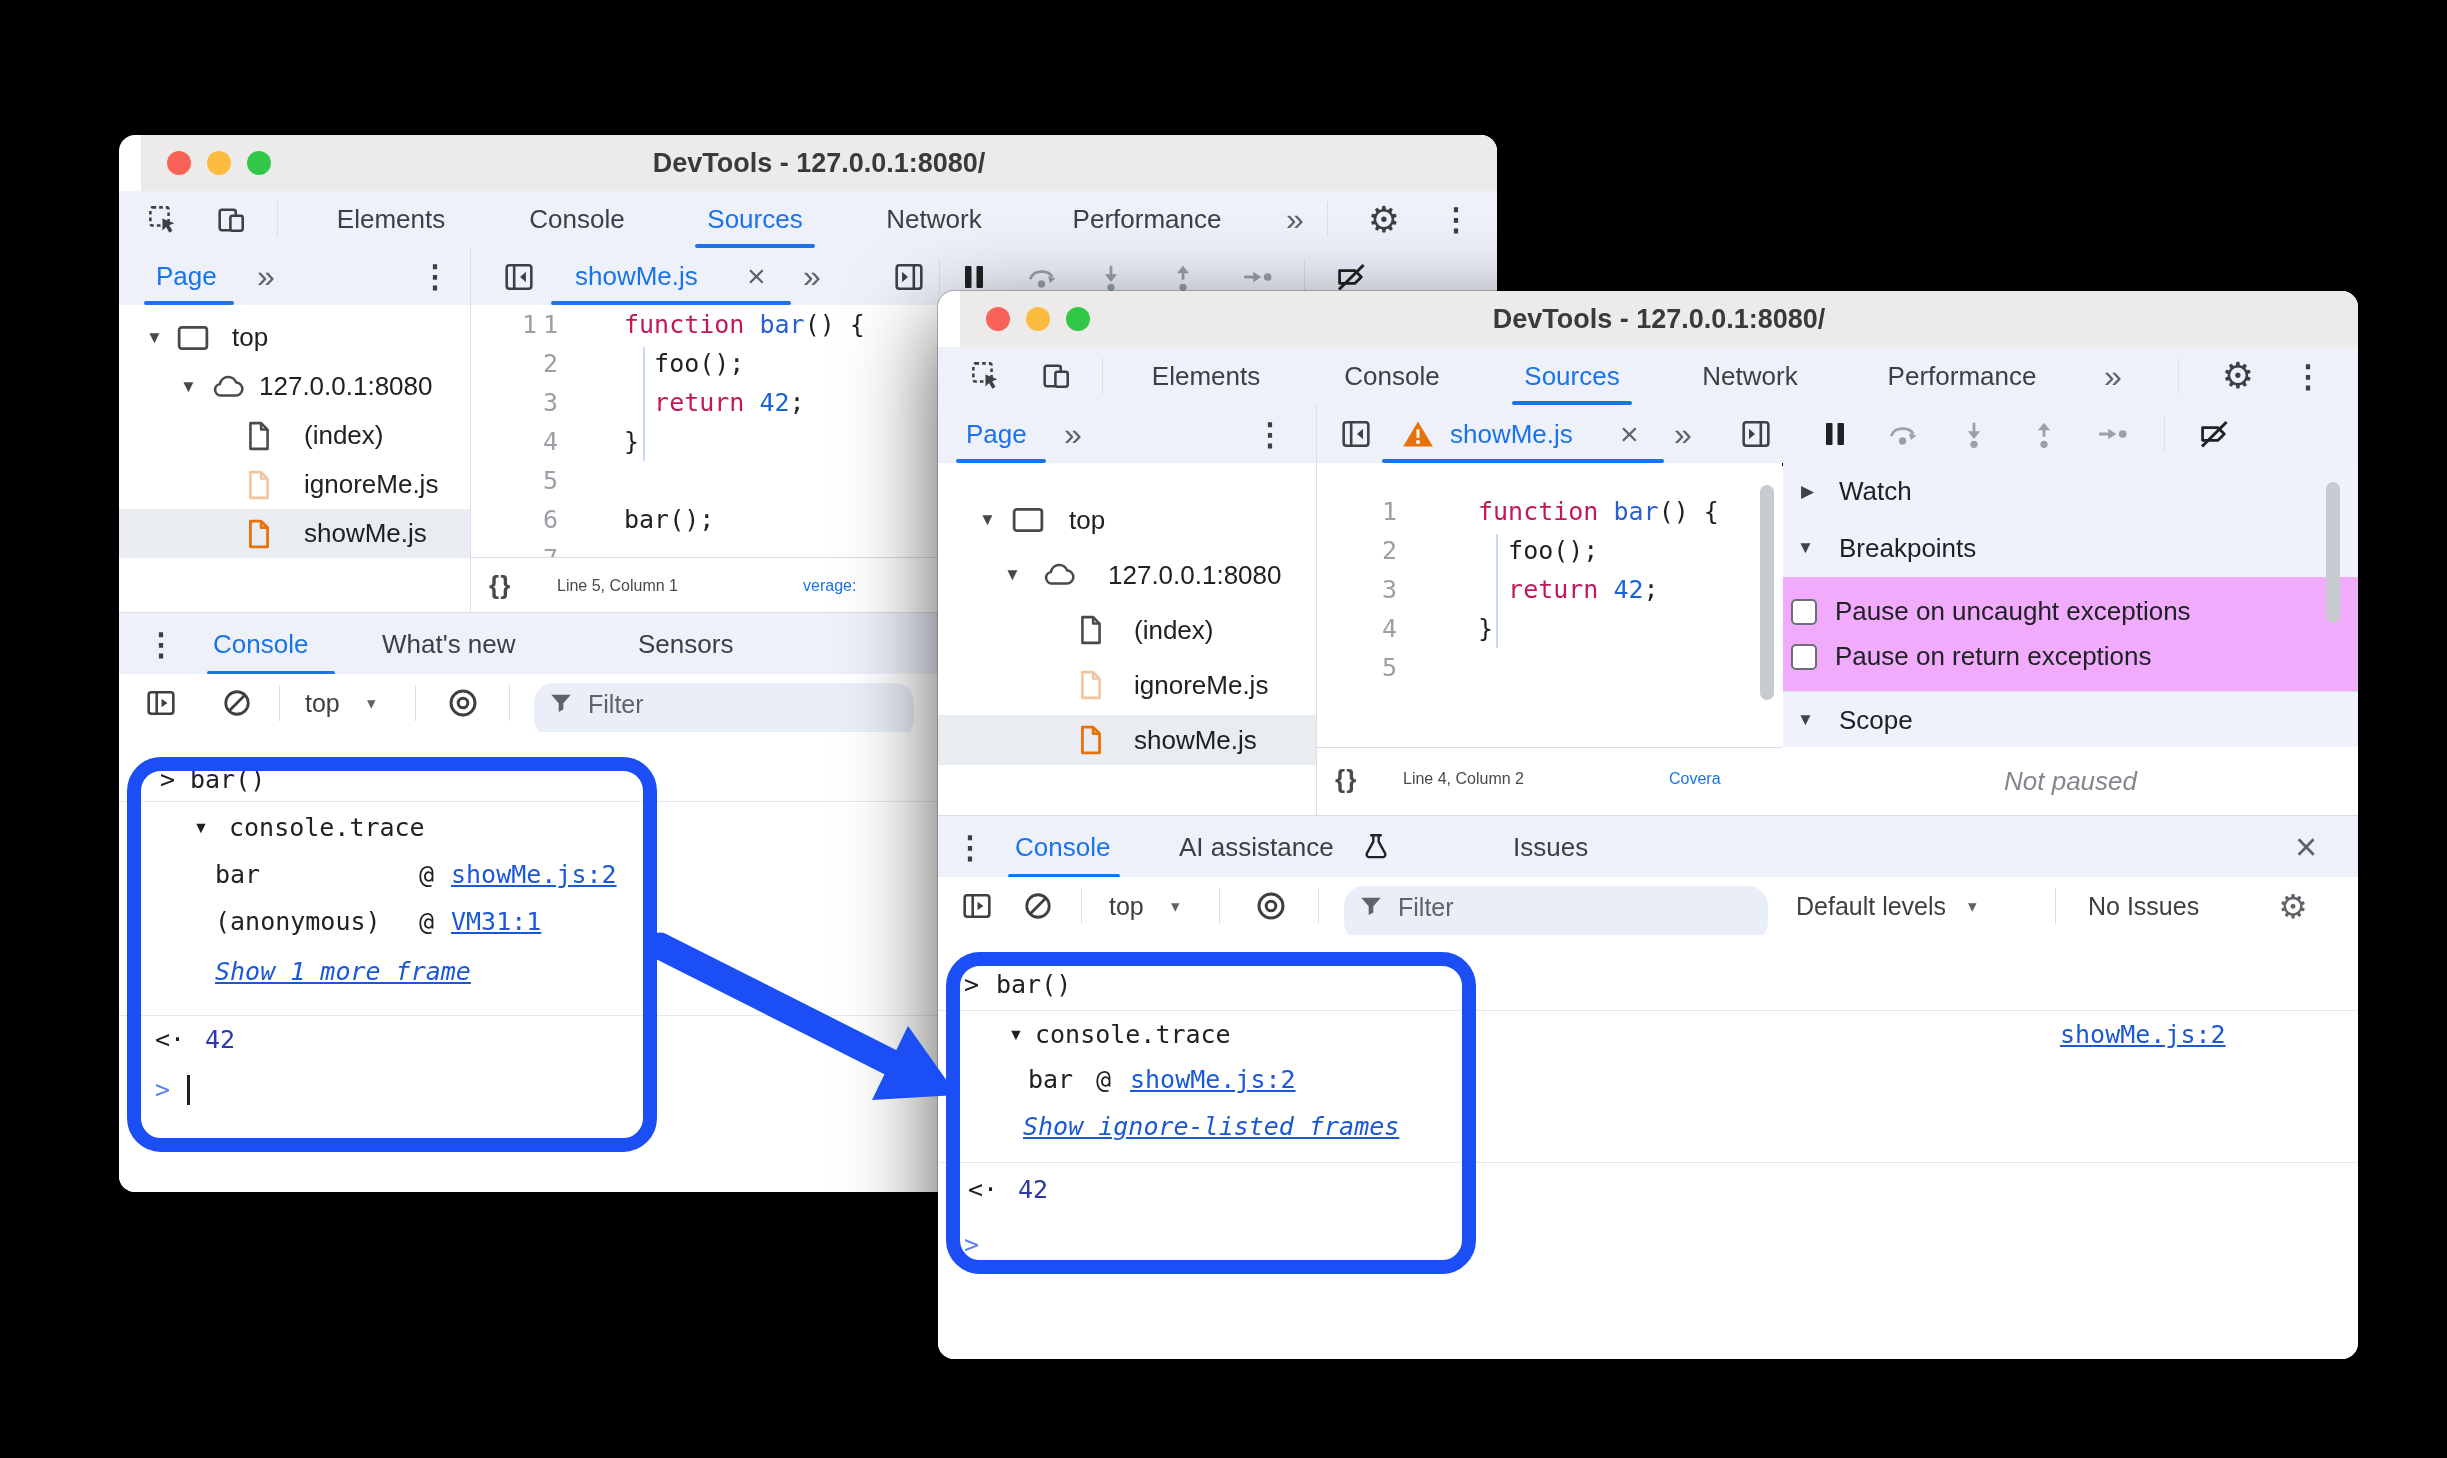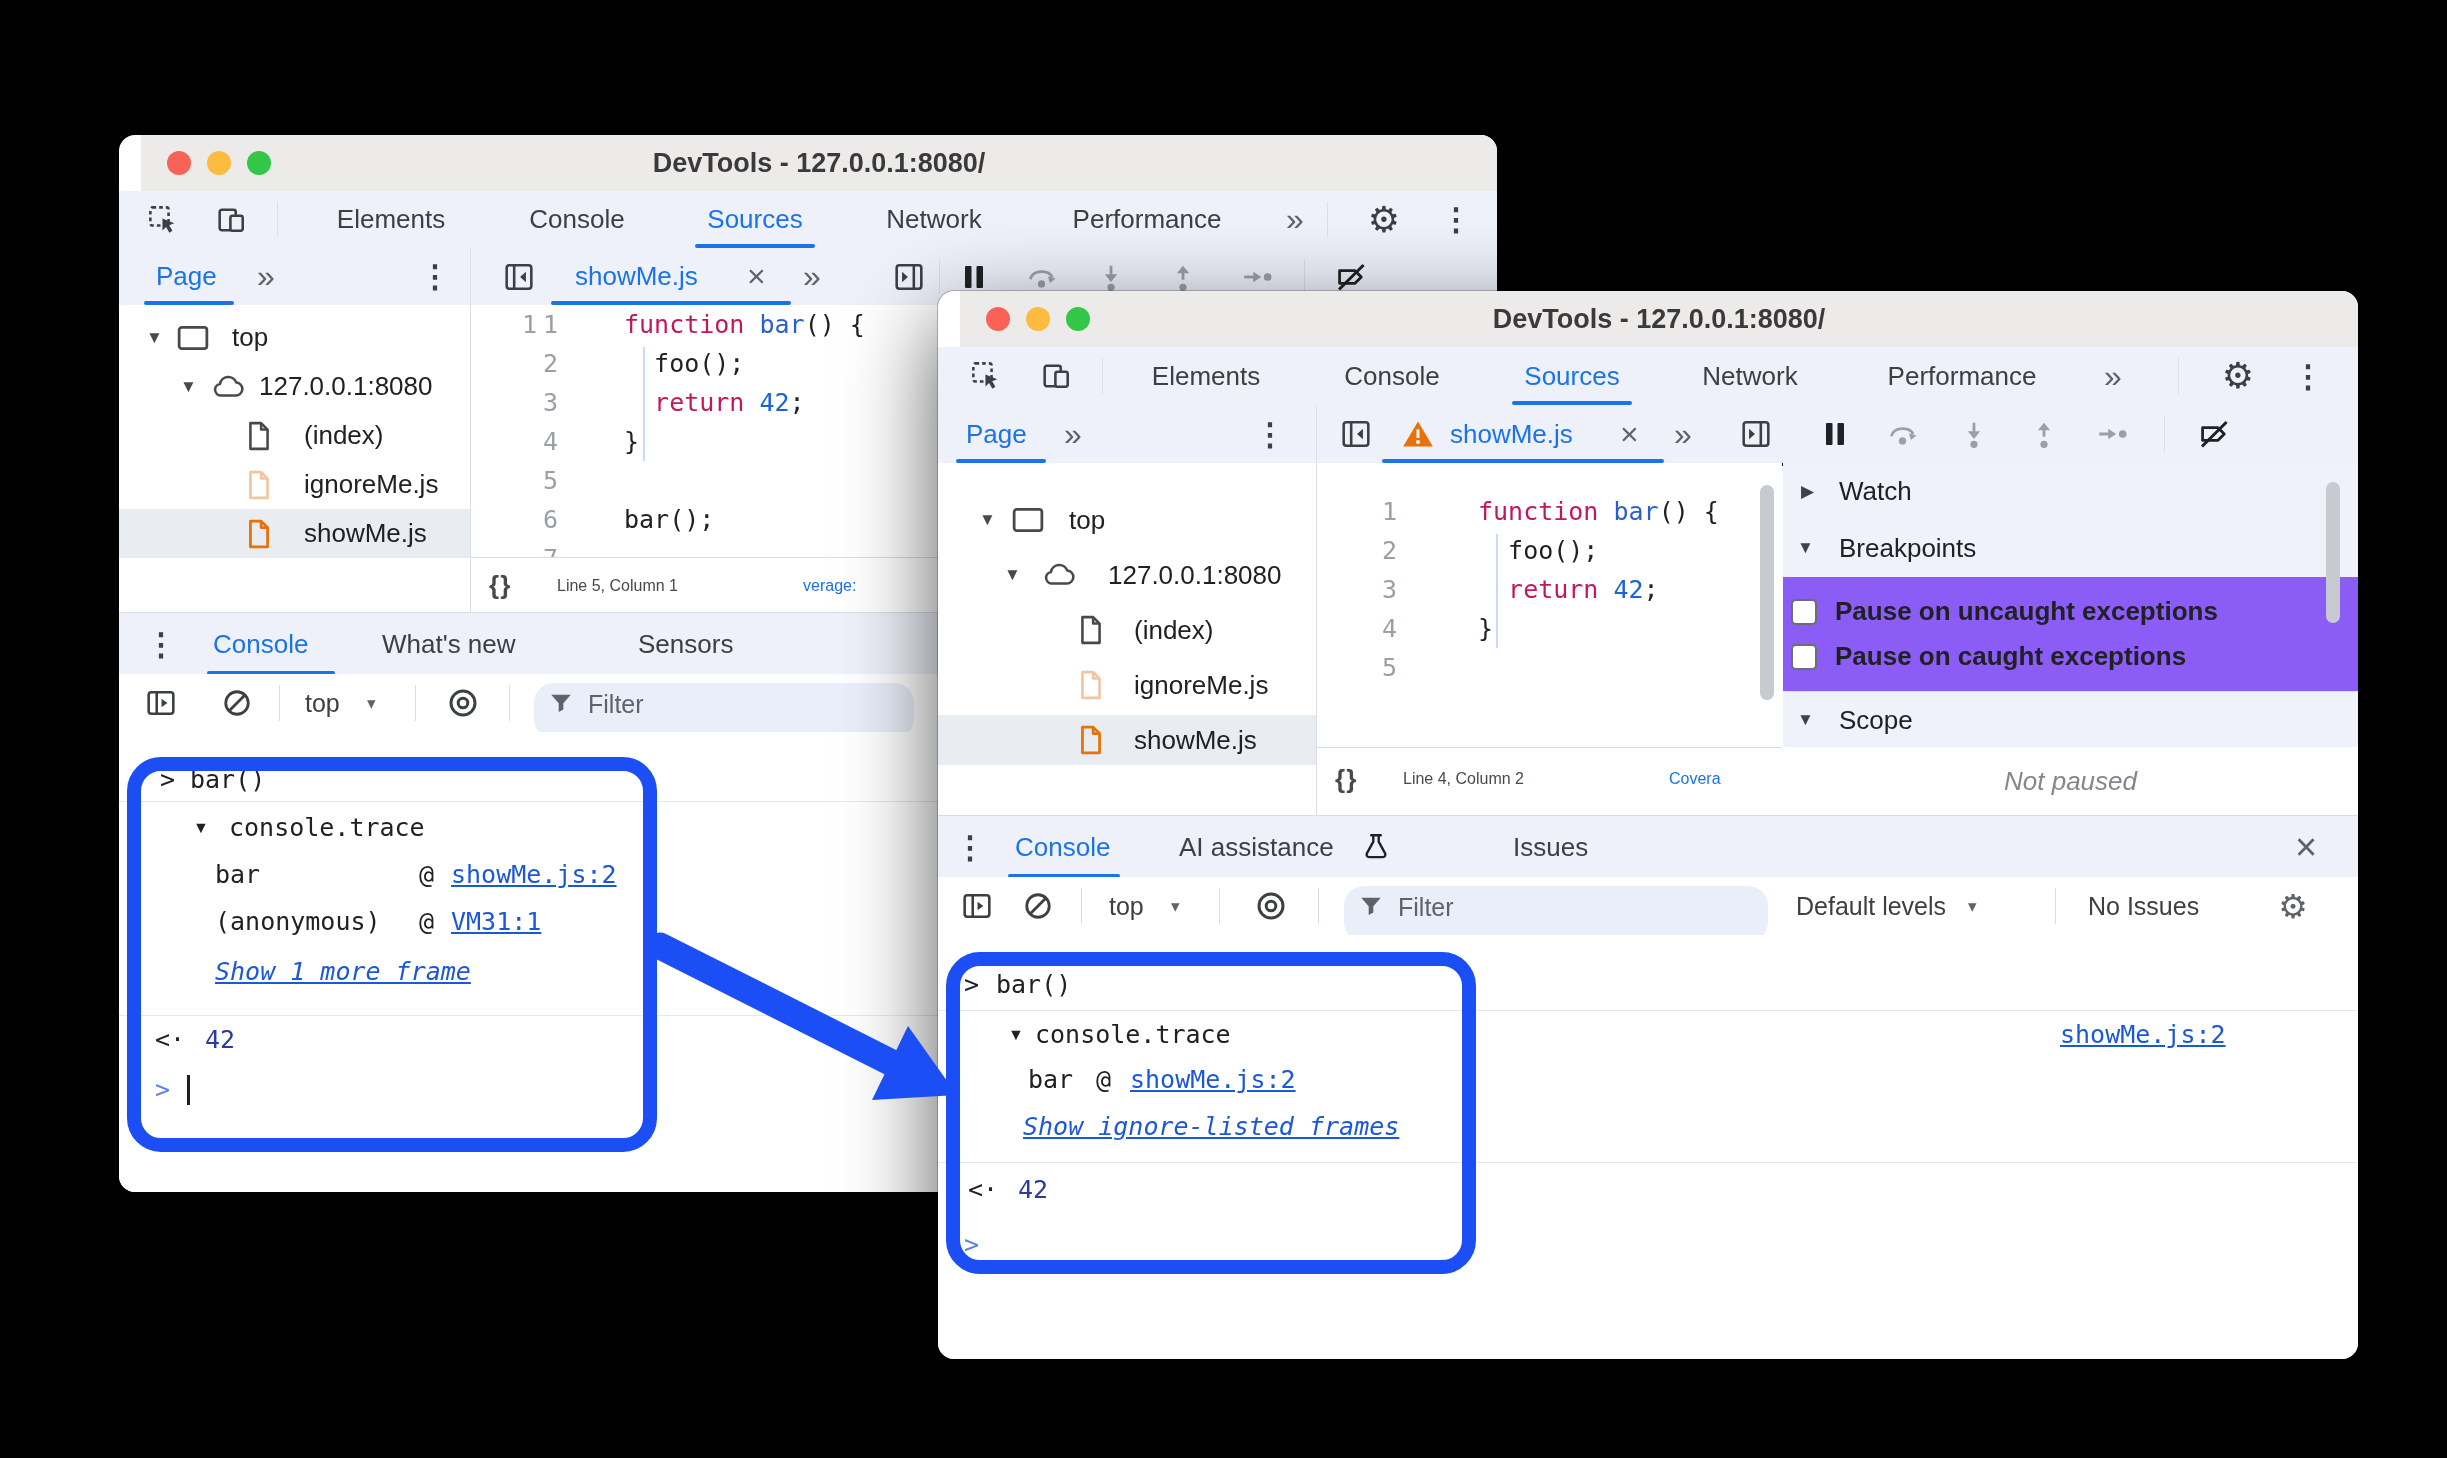--- a/index.html
+++ b/index.html
@@ -486,25 +486,25 @@
 
   <div class="pane" style="left:845px;top:172px;width:575px;height:352px;">
     <div class="shead" style="top:0;height:56px;">
       <span class="t" style="position:absolute;left:18px;font-size:17px;color:#3f4246;">▶</span>
       <span class="t" style="position:absolute;left:56px;">Watch</span>
     </div>
     <div class="shead" style="top:56px;height:58px;">
       <span class="t" style="position:absolute;left:14px;font-size:17px;color:#3f4246;">▼</span>
       <span class="t" style="position:absolute;left:56px;">Breakpoints</span>
     </div>
-    <div class="abs" style="left:0;right:0;top:114px;height:114px;background:#8b5cf6;font-weight:bold;">
+    <div class="abs" style="left:0;right:0;top:114px;height:114px;background:#f0abfc;">
       <span class="cbx" style="left:8px;top:22px;"></span>
       <span class="tlab" style="left:52px;top:9px;height:50px;">Pause on uncaught exceptions</span>
       <span class="cbx" style="left:8px;top:67px;"></span>
-      <span class="tlab" style="left:52px;top:54px;height:50px;">Pause on caught exceptions</span>
+      <span class="tlab" style="left:52px;top:54px;height:50px;">Pause on return exceptions</span>
     </div>
     <div class="shead" style="top:228px;height:56px;border-top:1px solid #dbe1f0;">
       <span class="t" style="position:absolute;left:14px;font-size:17px;color:#3f4246;">▼</span>
       <span class="t" style="position:absolute;left:56px;">Scope</span>
     </div>
     <div class="abs" style="left:0;right:0;top:284px;height:68px;background:#fff;display:flex;align-items:center;justify-content:center;">
       <span style="font-size:26px;font-style:italic;color:#83878d;">Not paused</span>
     </div>
   </div>
   <span class="thumb" style="left:1388px;top:191px;height:141px;"></span>

